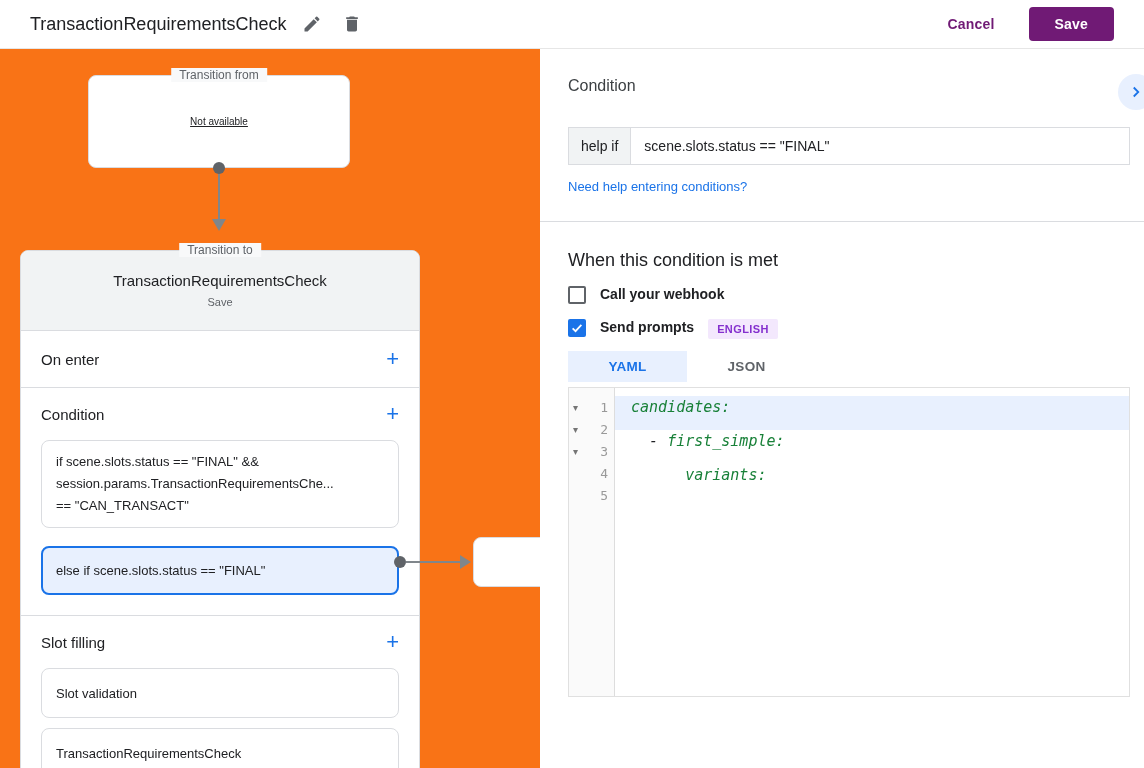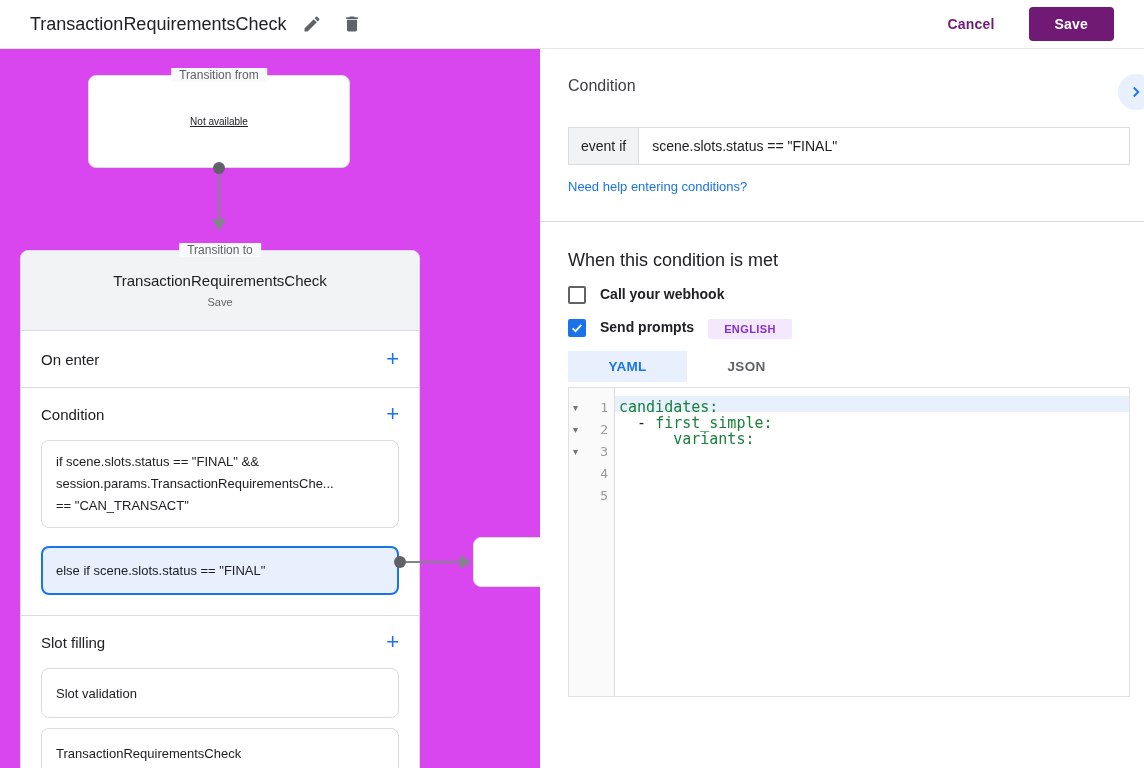--- a/index.html
+++ b/index.html
@@ -16,21 +16,21 @@
   .icon-btn { display:inline-flex; align-items:center; justify-content:center; width:28px; height:28px;
               margin-left:12px; cursor:pointer; color:#5f6368; }
   .icon-btn svg { width:20px; height:20px; fill:#5f6368; }
   .tb-right { display:flex; align-items:center; }
   .btn-text { background:none; border:none; color:#701a75; font-size:14px; font-weight:700; font-family:inherit;
               cursor:pointer; margin-right:34px; letter-spacing:.2px; }
   .btn-primary { background:#701a75; color:#fff; border:none; border-radius:4px; font-size:14px; font-weight:700;
                  font-family:inherit; padding:9px 26px; cursor:pointer; letter-spacing:.2px; }
 
   
-  .canvas { position:absolute; top:49px; left:0; width:540px; height:719px; background:#d946ef; overflow:hidden; }
+  .canvas { position:absolute; top:49px; left:0; width:540px; height:719px; background:#f97316; overflow:hidden; }
   .legend-box { position:absolute; background:#fff; border:1px solid #dadce0; border-radius:8px; }
   .legend { position:absolute; top:-8px; left:50%; transform:translateX(-50%); background:#f8f9fa;
             padding:0 8px; font-size:12px; color:#5f6368; white-space:nowrap; }
   .from-box { left:88px; top:26px; width:262px; height:93px; display:flex; align-items:center; justify-content:center; }
   .from-box .content { font-size:10px; color:#202124;text-decoration:underline; }
 
   .connectors { position:absolute; top:0; left:0; width:540px; height:719px; pointer-events:none; z-index:6; }
 
   .target-box { position:absolute; left:473px; top:488px; width:86px; height:50px; background:#fff;
                 border:1px solid #dadce0; border-radius:8px; z-index:4; }
@@ -71,38 +71,38 @@
   .help-link { display:inline-block; margin-top:14px; font-size:13px; color:#1a73e8; text-decoration:none; cursor:pointer; }
   .divider { height:1px; background:#dadce0; margin:26px -14px 0 -28px; }
   .when-title { margin-top:28px; font-size:18px; font-weight:400; color:#202124; }
   .check-row { display:flex; margin-top:15px; }
   .checkbox { width:18px; height:18px; border-radius:2px; flex:0 0 18px; cursor:pointer; }
   .checkbox.unchecked { border:2px solid #5f6368; background:#fff; }
   .checkbox.checked { background:#1a73e8; display:flex; align-items:center; justify-content:center; }
   .checkbox.checked svg { width:14px; height:14px; stroke:#fff; stroke-width:3; fill:none; }
   .check-label { font-size:14px; font-weight:700; color:#202124; margin-left:14px; }
   .badge { background:#f3e8fd; color:#8430ce; font-size:11px; font-weight:700; letter-spacing:.4px;
-           padding:4px 16px; border-radius:2px; margin-left:14px; }
+           padding:4px 9px; border-radius:2px; margin-left:14px; }
   .desc { margin-top:10px; font-size:13px; line-height:20px; color:#3c4043; max-width:568px; }
   .desc a { color:#1a73e8; text-decoration:none; cursor:pointer; }
   .tabs { display:flex; margin-top:12px; }
   .tab { width:119px; height:31px; display:flex; align-items:center; justify-content:center;
          font-size:13.5px; font-weight:700; letter-spacing:.3px; color:#5f6368; cursor:pointer; }
   .tab.active { background:#e8f0fe; color:#1a73e8; }
 
   
   .editor { margin-top:5px; width:562px; height:310px; border:1px solid #e0e0e0; display:flex; background:#fff; }
   .gutter { width:46px; background:#fafafa; border-right:1px solid #ddd; padding-top:8px; flex:0 0 46px; }
   .gut-row { height:22px; display:flex; align-items:center; }
   .fold { width:16px; padding-left:4px; font-size:10px; color:#757575; cursor:pointer; }
   .lnum { flex:1; text-align:right; padding-right:6px; font-size:13px; color:#999;
           font-family:"DejaVu Sans Mono",monospace; }
   .codearea { flex:1; padding-top:8px; overflow:hidden; cursor:text; }
-  .code-row { height:16px; line-height:22px; font-family:"DejaVu Sans Mono",monospace; font-size:15px;
-              white-space:pre; padding-left:4px; color:#202124; }
+  .code-row { height:34px; line-height:22px; font-family:"DejaVu Sans Mono",monospace; font-size:15px;
+              white-space:pre; padding-left:16px; color:#202124;font-style:italic; }
   .code-row.hl { background:#e8f0fe; }
   .tok-key { color:#188038; }
   .tok-plain { color:#202124; }
 </style>
 </head>
 <body>
 
 <div class="app">
 
   <header class="topbar">
@@ -187,21 +187,21 @@
 
   <div class="inspector">
     <h2 class="insp-title">Condition</h2>
     <div class="collapse-btn">
       <svg viewBox="0 0 24 24">
           <path d="M9 6l6 6-6 6"></path>
         </svg>
     </div>
 
     <div class="cond-row">
-      <span class="cond-label">event if</span>
+      <span class="cond-label">help if</span>
       <input class="cond-input" type="text" value="scene.slots.status == &quot;FINAL&quot;" style="">
     </div>
     <a class="help-link">Need help entering conditions?</a>
 
     <div class="divider"></div>
 
     <h3 class="when-title">When this condition is met</h3>
 
     <div class="check-row">
       <span class="checkbox unchecked"></span>

